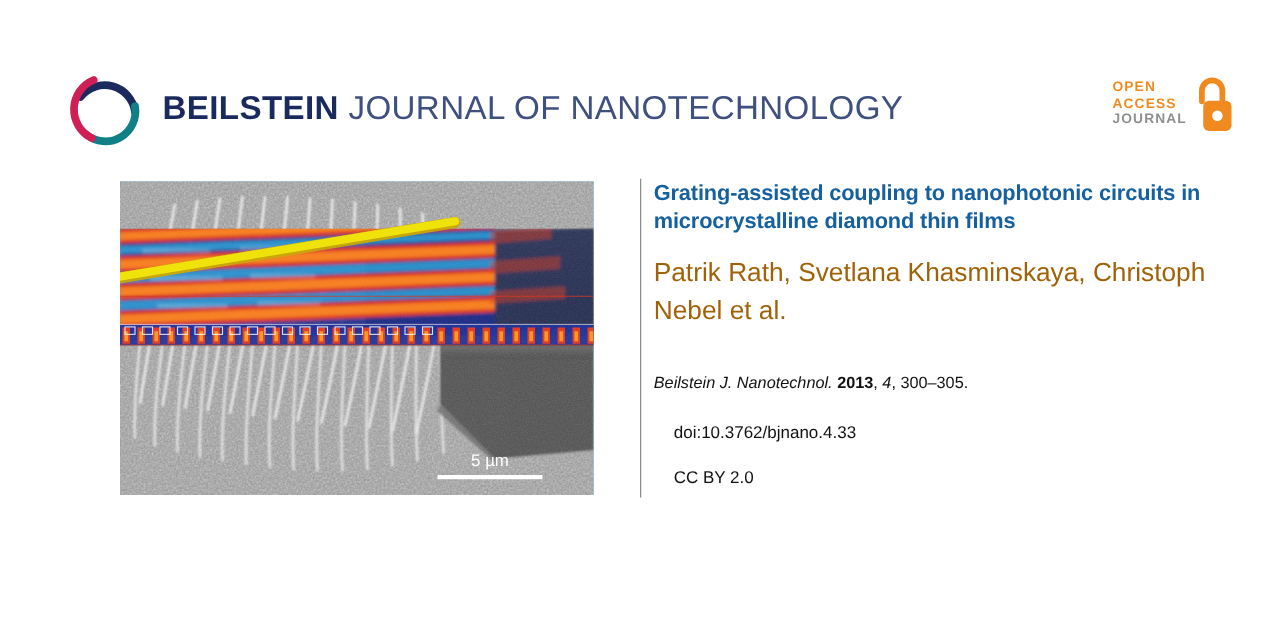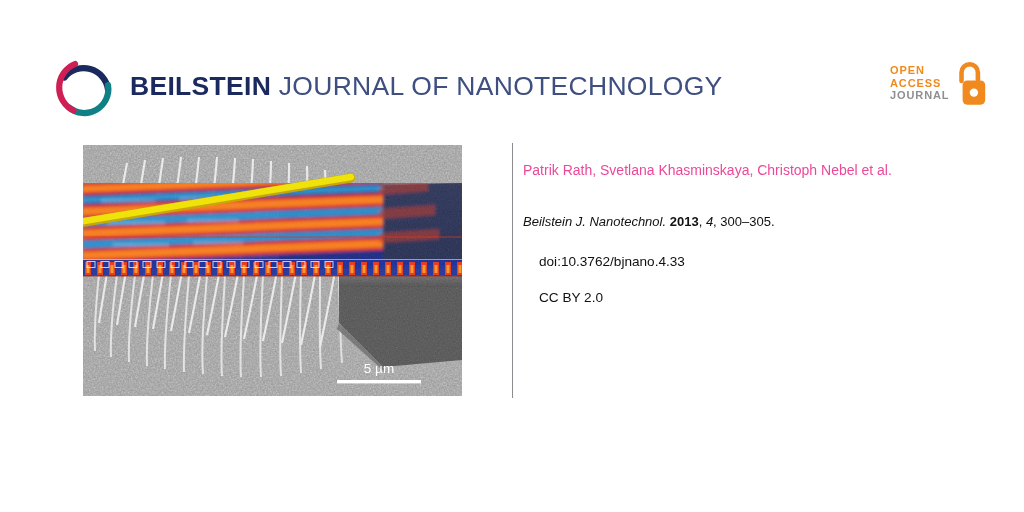--- a/index.html
+++ b/index.html
@@ -70,21 +70,21 @@
   #column-divider {
     position: absolute;
     left: 512px; top: 143px;
     width: 1px; height: 255px;
     background: #8a8c8f;
   }
 
   
   #figure-panel {
     position: absolute;
-    left: 83px; top: 145px;
+    left: 96px; top: 145px;
     width: 379px; height: 251px;
     overflow: hidden;
     background: #7dd3fc;
   }
   #sem-figure { display: block; width: 379px; height: 251px; }
 
   
   #article-meta {
     position: absolute;
     left: 523px; top: 143px;
@@ -92,22 +92,22 @@
   }
   #article-title {
     color: #15609f;
     font-size: 17.4px;
     font-weight: bold;
     line-height: 1.27;
     letter-spacing: -0.1px;
     margin: 0;
   }
   #article-authors {
-    color: #ec4899;
-    font-size: 14px;
+    color: #a16207;
+    font-size: 21px;
     line-height: 1.43;
     margin: 17px 0 0 0;
   }
   #article-citation {
     color: #111111;
     font-size: 13px;
     margin: 34px 0 0 0;
     line-height: 1.3;
   }
   #article-citation .cit-journal { font-style: italic; }
@@ -410,20 +410,21 @@
       <rect x="0" y="0" width="379" height="251" filter="url(#fineNoise)" opacity="0.35"></rect>
 
       <text x="296" y="228" font-family="Liberation Sans, sans-serif" font-size="13.5" fill="#ffffff" text-anchor="middle">5 µm</text>
       <rect x="254" y="235" width="84" height="3.4" fill="#ffffff"></rect>
     </g>
   </svg>
 </div>
 
 <div id="article-meta">
 
+  <h1 id="article-title">Grating-assisted coupling to nanophotonic circuits in microcrystalline diamond thin films</h1>
 
   <p id="article-authors">Patrik Rath, Svetlana Khasminskaya, Christoph Nebel et al.</p>
 
   <p id="article-citation">
     <span class="cit-journal">Beilstein J. Nanotechnol.</span><span>&nbsp;</span><span class="cit-year">2013</span><span>, </span><span class="cit-volume">4</span><span>, </span><span>300–305.</span>
   </p>
 
   <p id="article-doi">doi:10.3762/bjnano.4.33</p>
   <p id="article-license">CC BY 2.0</p>
 

